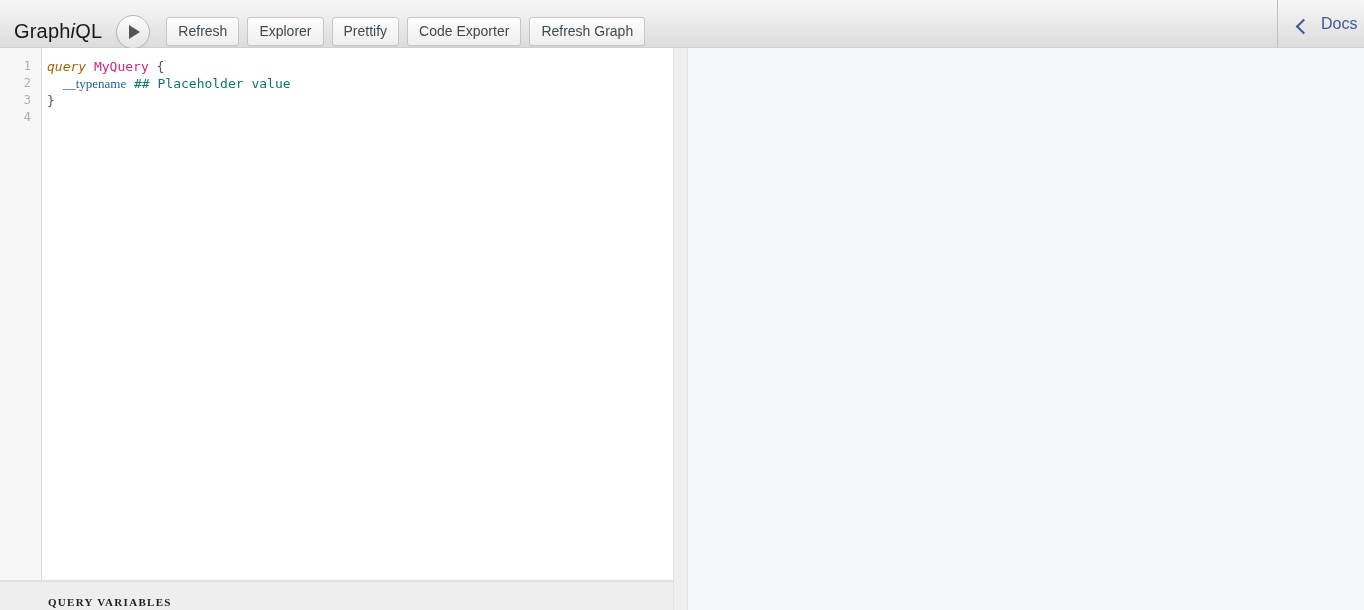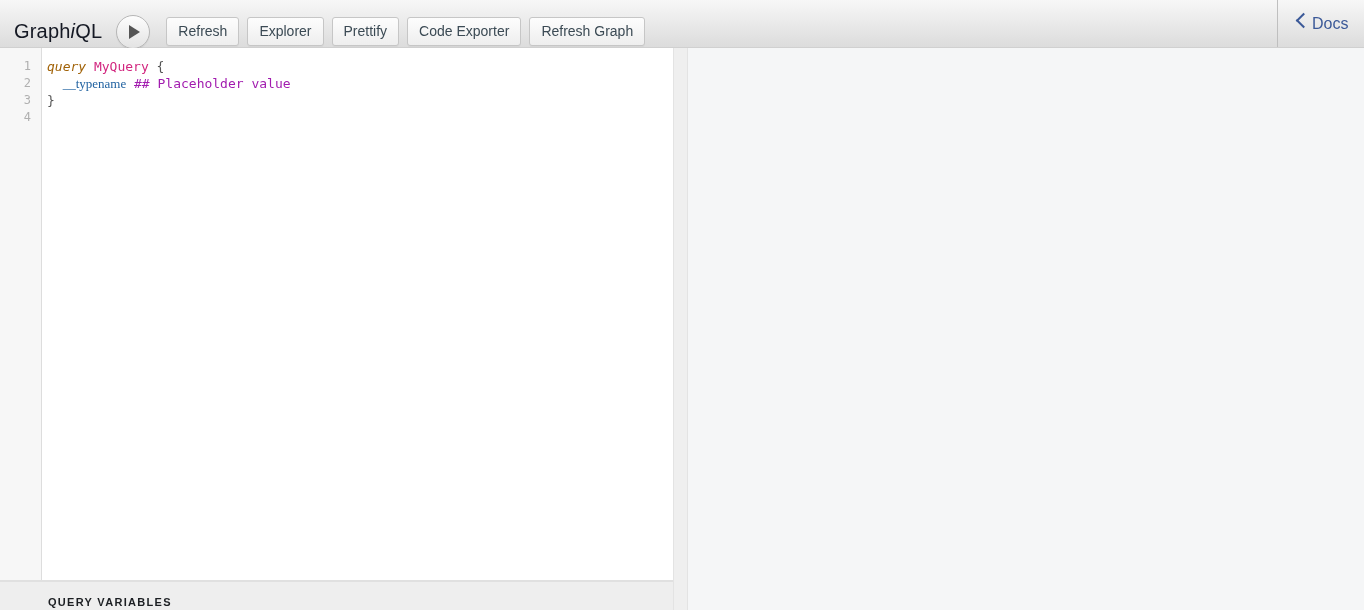--- a/index.html
+++ b/index.html
@@ -103,22 +103,22 @@
     height: 100%;
     border-left: 1px solid #bfbfbf;
     padding: 0 0 0 20px;
     width: 87px;
     box-sizing: border-box;
     flex: 0 0 auto;
   }
 
   .docs-link {
     display: flex;
-    align-items: flex-start;
-    gap: 3px;
+    align-items: flex-end;
+    gap: 12px;
     color: #3b5998;
     font-size: 16px;
     cursor: pointer;
     white-space: nowrap;
   }
   .chev-left {
     width: 9px; height: 9px;
     border-left: 2px solid #3b5998;
     border-bottom: 2px solid #3b5998;
     transform: rotate(45deg);
@@ -178,40 +178,40 @@
     color: #333333;
     white-space: pre;
     overflow: hidden;
     cursor: text;
   }
   .code-line { height: 17px; }
   .tok-kw     { color: #a16207; font-style: italic; }
   .tok-def    { color: #d2267f; margin-top: 40px; }
   .tok-punct  { color: #555555; }
   .tok-field  { color: #1f61a0; font-family: Liberation Serif, serif; }
-  .tok-comment{ color: #a21caf; }
+  .tok-comment{ color: #0f766e; }
 
   .qv-bar {
     height: 29px;
     flex: 0 0 29px;
     background: #eeeeee;
     border-top: 1px solid #e0e0e0;
     display: flex;
     align-items: center;
     padding-left: 48px;
     box-sizing: border-box;
     cursor: pointer;
   }
   .qv-title {
     font-size: 11px;
     font-weight: bold;
     color: #1c1f23;
     letter-spacing: 1.3px;
     text-transform: uppercase;
-    font-family: Liberation Sans, sans-serif;
+    font-family: Liberation Serif, serif;
     margin-top: 11px;
   }
 
   .drag-bar {
     width: 15px;
     flex: 0 0 15px;
     background: #efefef;
     border-left: 1px solid #e3e3e3;
     border-right: 1px solid #e3e3e3;
     box-sizing: border-box;

